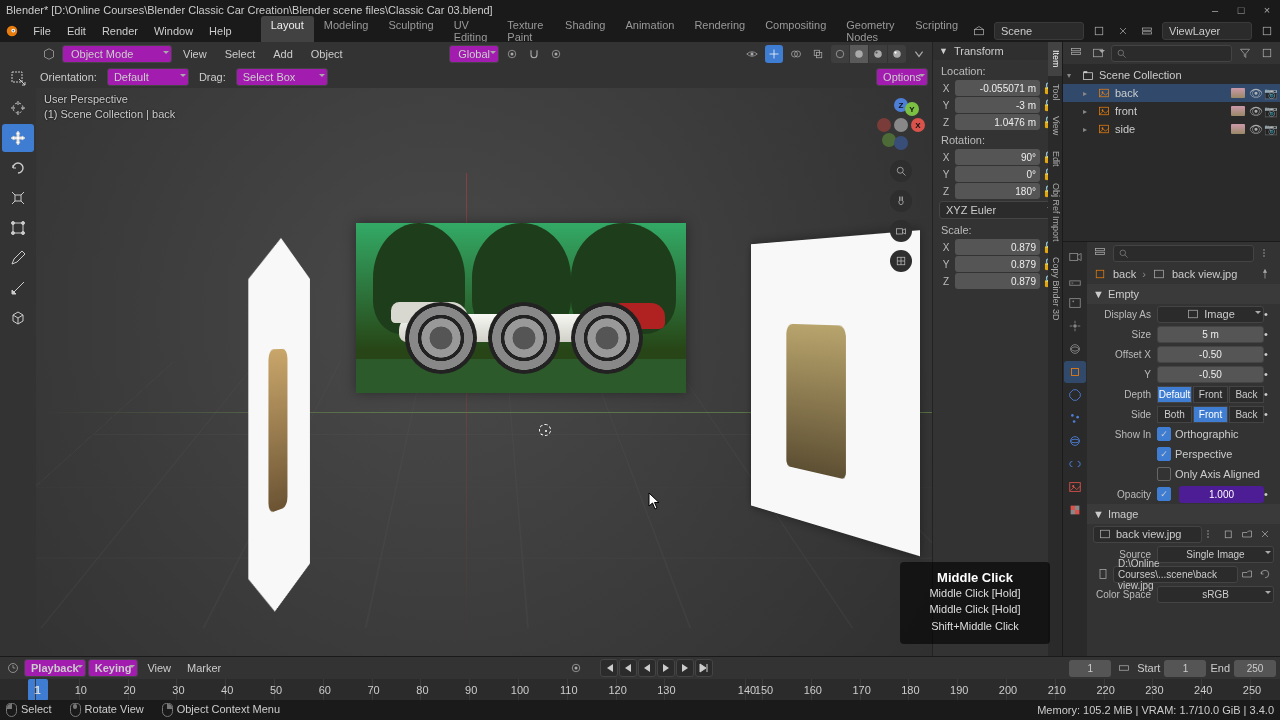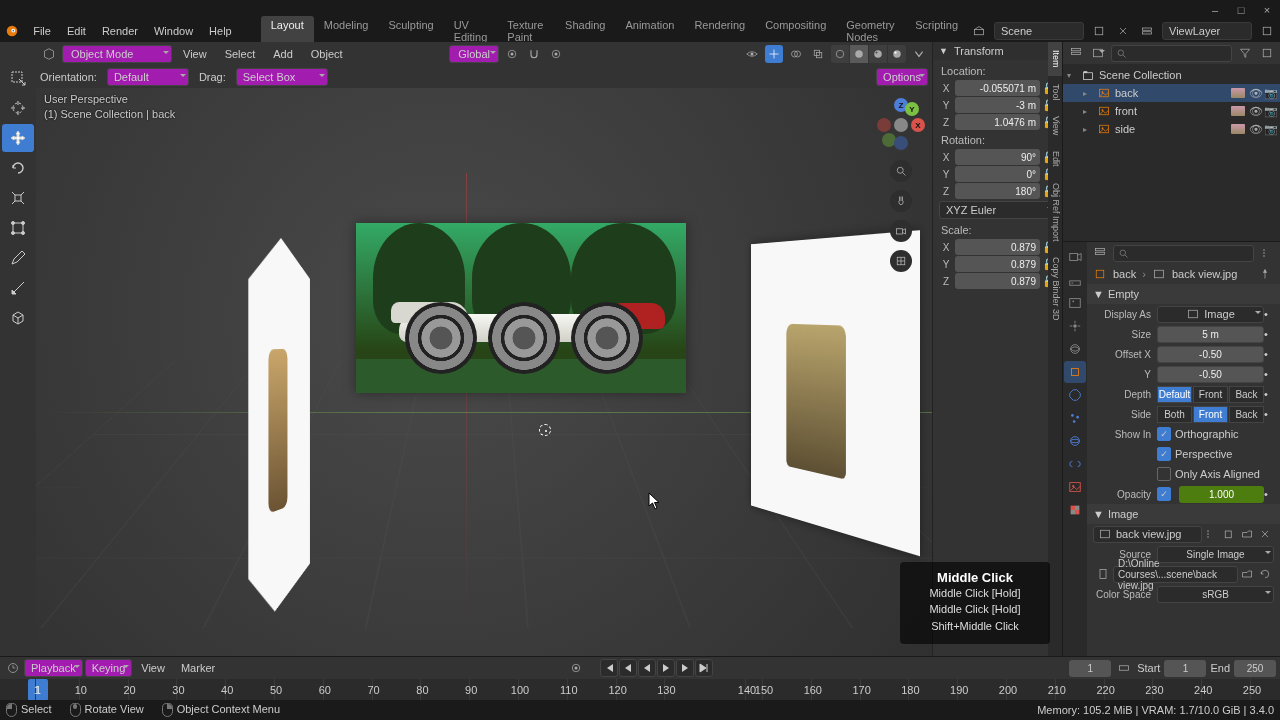--- a/index.html
+++ b/index.html
@@ -129,32 +129,32 @@
 .pb-sec-h { display:flex; align-items:center; gap:4px; padding:4px 6px; background:#3a3a3a; font-size:11px; }
 .pb-row { display:flex; align-items:center; padding:1px 6px; height:20px; }
 .pb-row .lbl { width:64px; text-align:right; padding-right:6px; color:#bbb; font-size:10px; }
 .pb-row .fld { flex:1; background:#2b2b2b; border:1px solid #444; border-radius:3px; height:17px; display:flex; align-items:center; padding:0 4px; font-size:10px; justify-content:center; }
 .pb-row .v { background:#555; color:#eee; }
 .pb-row .btns { flex:1; display:flex; gap:1px; }
 .pb-row .seg { flex:1; background:#2b2b2b; border:1px solid #444; height:17px; display:flex; align-items:center; justify-content:center; font-size:10px; }
 .pb-row .seg.on { background:#3e7dd1; color:#fff; }
 .pb-row .chk { width:14px; height:14px; border:1px solid #666; border-radius:2px; margin-right:4px; display:flex; align-items:center; justify-content:center; font-size:9px; }
 .pb-row .chk.on { background:#3e7dd1; border-color:#3e7dd1; }
-.pb-row .slider { flex:1; background:#4d7c0f; border-radius:3px; height:17px; display:flex; align-items:center; justify-content:center; color:#fff; font-size:10px; }
+.pb-row .slider { flex:1; background:#4c1d95; border-radius:3px; height:17px; display:flex; align-items:center; justify-content:center; color:#fff; font-size:10px; }
 .pb-row .dot { width:10px; }
 
 
 .key-hint { position:absolute; right:230px; bottom:76px; background:rgba(0,0,0,.6); border-radius:4px; padding:8px 14px 10px; text-align:center; min-width:150px; }
 .key-hint .h1 { font-size:13px; font-weight:600; color:#fff; }
 .key-hint .h2 { font-size:11px; color:#ddd; line-height:1.5; }
 
 
 .timeline { position:absolute; left:0; right:0; bottom:20px; height:44px; background:#333; border-top:1px solid #1a1a1a; }
 .tl-header { height:22px; display:flex; align-items:center; padding:0 4px; gap:2px; position:relative; }
-.tl-header .dd { padding:1px 6px; }
+.tl-header .dd { padding:1px 6px;font-weight:bold; }
 .tl-header .center-controls { position:absolute; left:50%; transform:translateX(-50%); display:flex; gap:1px; }
 .tl-header .pc { width:18px; height:18px; background:#2b2b2b; border:1px solid #444; display:flex; align-items:center; justify-content:center; border-radius:3px; }
 .tl-header .right { margin-left:auto; display:flex; align-items:center; gap:4px; }
 .tl-header .nfld { background:#555; border-radius:3px; padding:1px 6px; width:42px; text-align:center; height:17px; display:flex; align-items:center; justify-content:center; font-size:10px; }
 .tl-ruler { height:22px; background:#2b2b2b; display:flex; position:relative; }
 .tl-ruler .tick { position:absolute; top:0; bottom:0; display:flex; align-items:center; justify-content:center; color:#888; font-size:9px; border-left:1px solid #3a3a3a; width:1px; }
 .tl-ruler .tick span { margin-left:2px; }
 .tl-ruler .playhead { position:absolute; top:0; bottom:0; width:20px; background:#3e7dd1; color:#fff; display:flex; align-items:center; justify-content:center; font-size:10px; border-radius:2px; }
 
 .statusbar { position:absolute; left:0; right:0; bottom:0; height:20px; background:#1a1a1a; display:flex; align-items:center; padding:0 6px; gap:18px; font-size:10px; color:#aaa; }
@@ -166,20 +166,21 @@
 
 .hshade { position:relative; }
 .hshade::after { content:""; position:absolute; right:2px; top:50%; transform:translateY(-50%); border:3px solid transparent; border-top-color:#aaa; }
 
 svg { overflow:visible; }
 </style>
 </head>
 <body>
 
 <div class="titlebar">
+  <span>Blender* [D:\Online Courses\Blender Classic Car Creation\Blender scene files\Classic Car 03.blend]</span>
   <div class="winbtns">
     <div class="winbtn">–</div>
     <div class="winbtn">□</div>
     <div class="winbtn">×</div>
   </div>
 </div>
 
 <div class="menubar">
   <div class="bicon">
     <svg viewBox="0 0 16 16">

